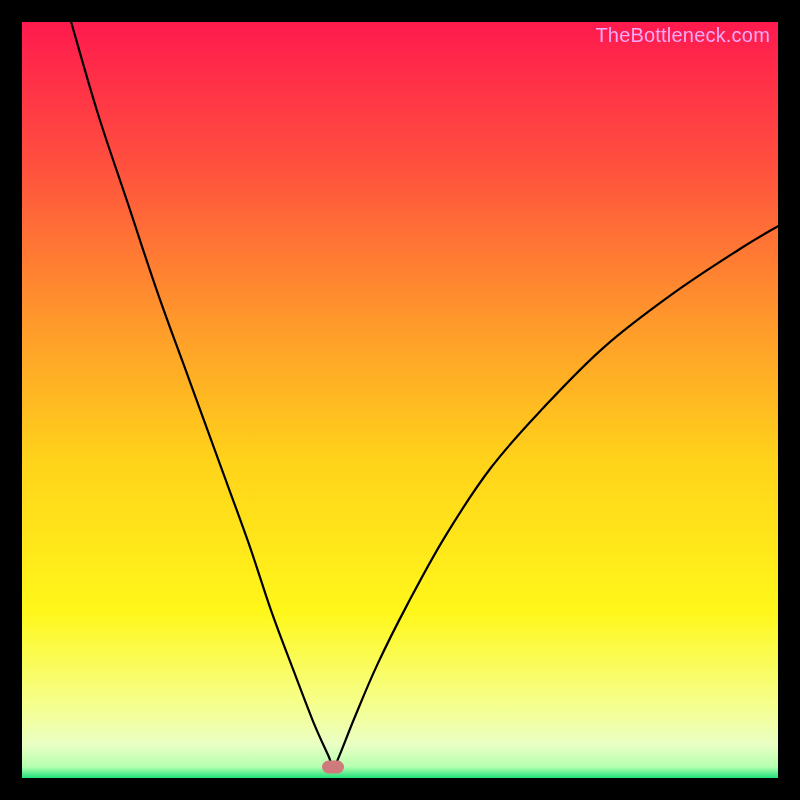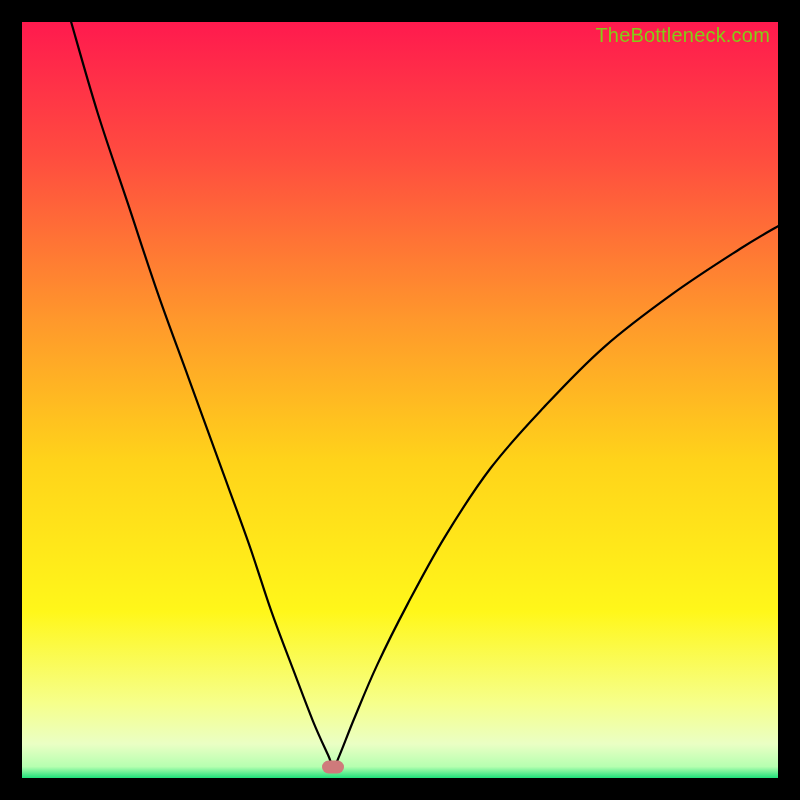--- a/index.html
+++ b/index.html
@@ -23,21 +23,21 @@
     position: absolute;
     left: 0;
     top: 0;
     width: 756px;
     height: 756px;
   }
   .watermark {
     position: absolute;
     top: 2px;
     right: 8px;
-    color: #84cc16;
+    color: #f0abfc;
     font-size: 20px;
     font-weight: 500;
     letter-spacing: 0.2px;
     user-select: none;
     margin-left: 24px;
   }
   .marker {
     position: absolute;
     width: 22px;
     height: 13px;

